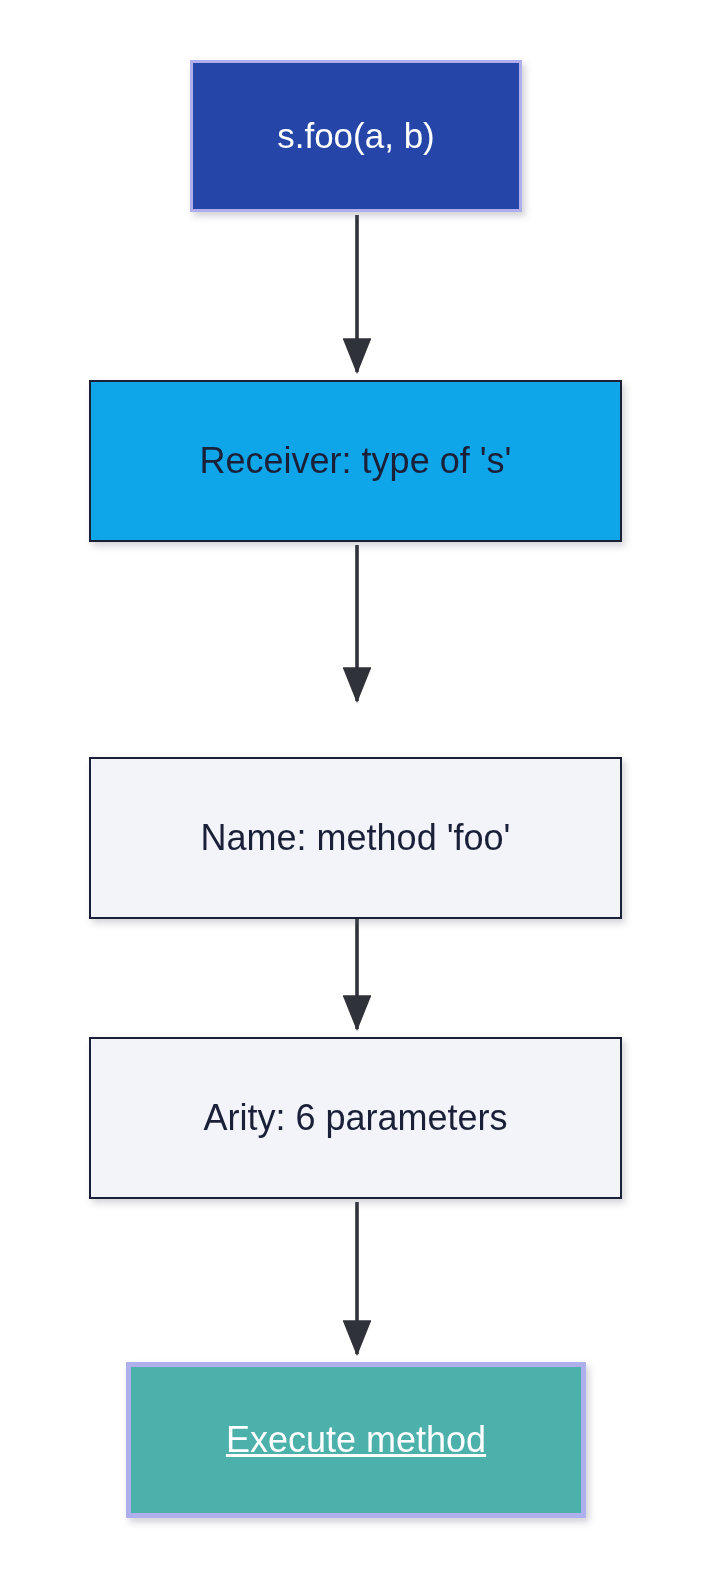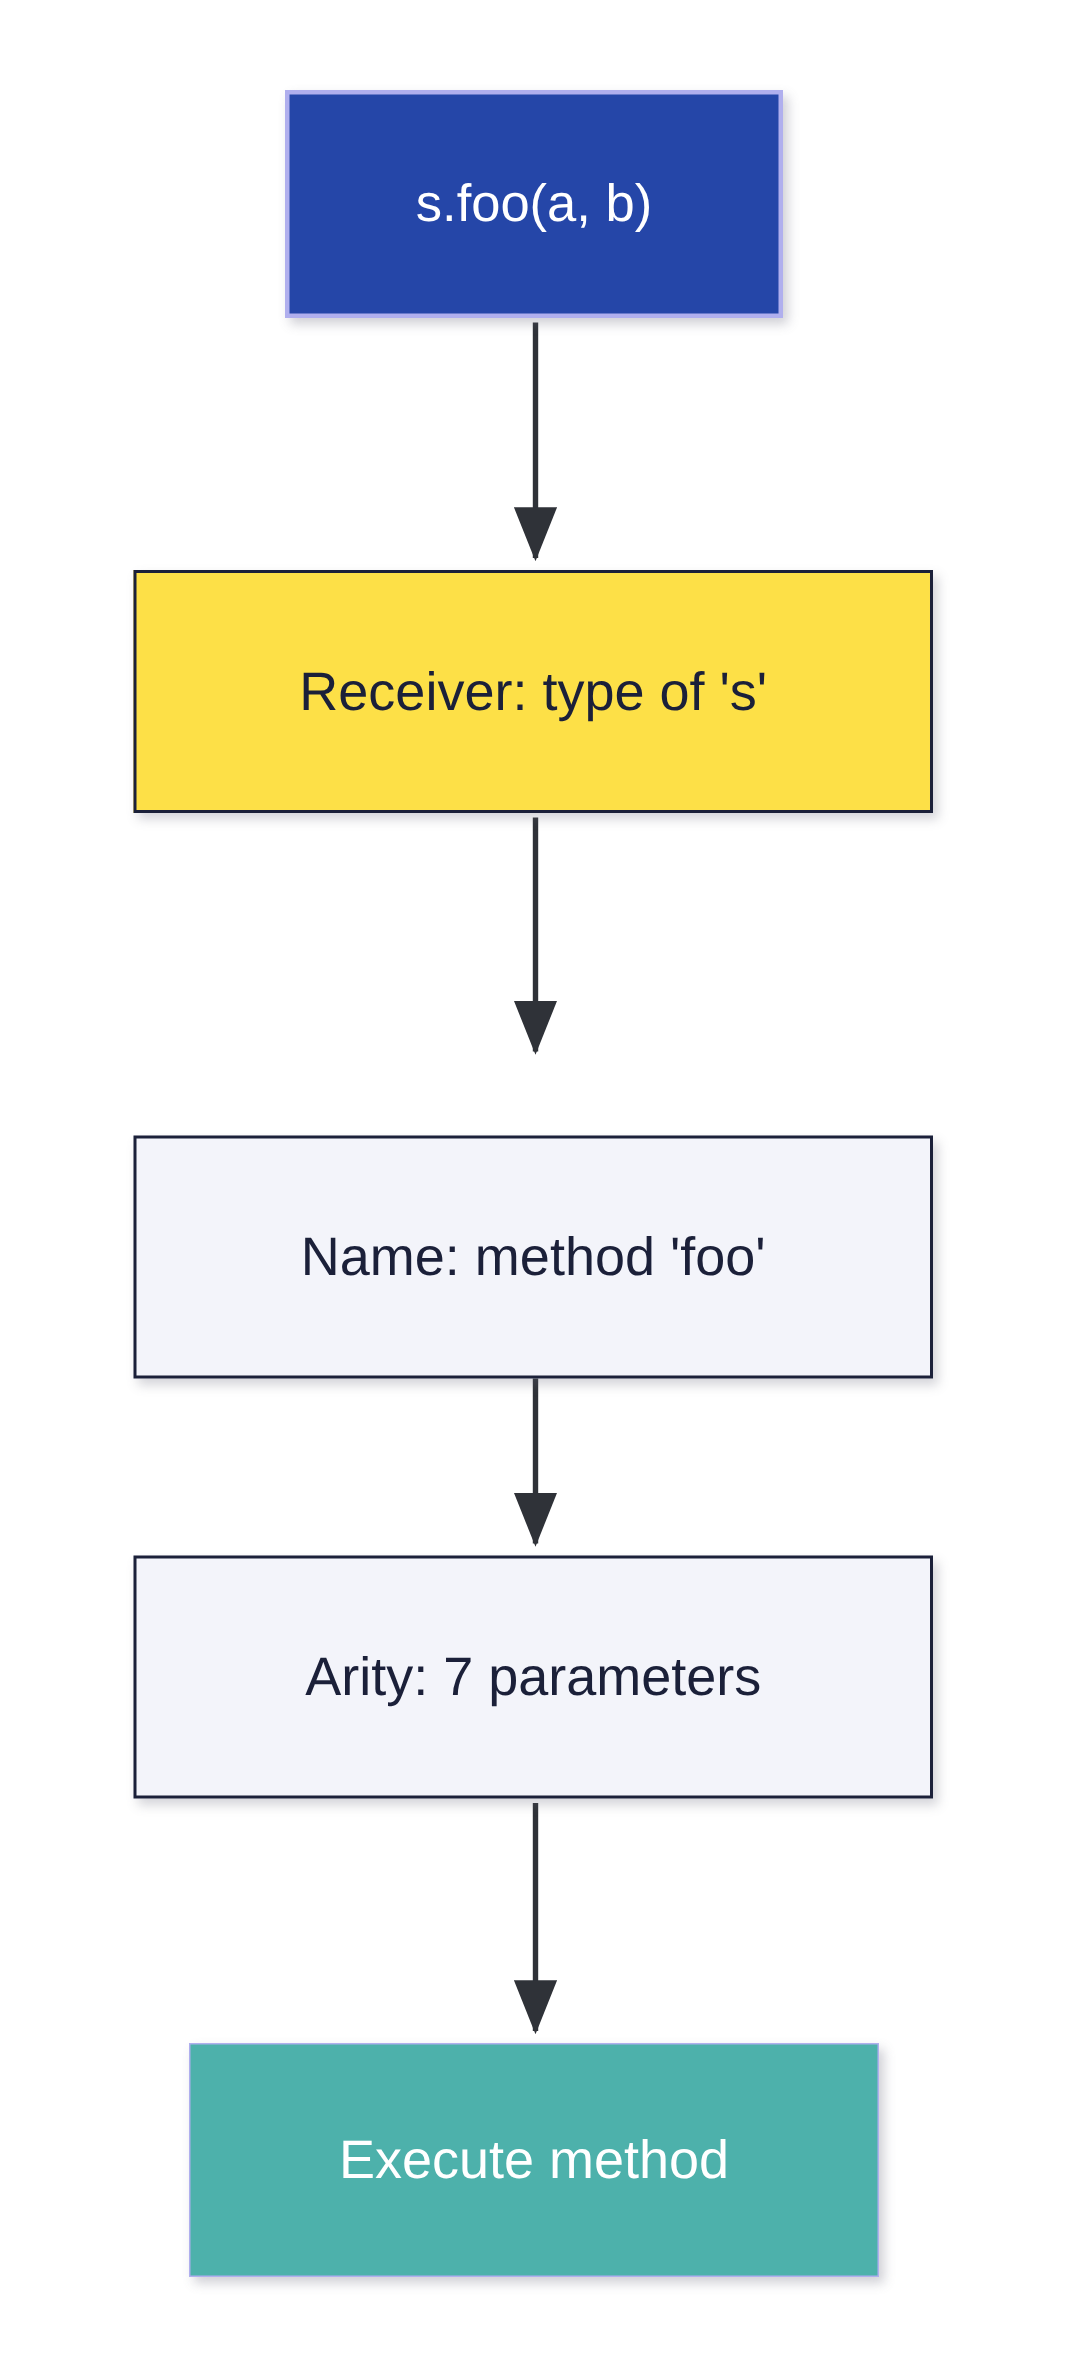--- a/index.html
+++ b/index.html
@@ -73,24 +73,25 @@
   .node--process.pos-2 { top: 709px; margin-top: 48px; }
   .node--process.pos-3 { top: 1037px; }
 
   
   .node--end {
     left: 126px;
     top: 1362px;
     width: 460px;
     height: 156px;
     background: #4db1ab;
-    border: 1px solid #0f766e;
+    border: 5px solid #0f766e;
     color: #ffffff;
     font-size: 36px;
     box-shadow: 3px 4px 7px rgba(100, 100, 120, 0.30);
+    text-decoration: underline;
   }
 
   .node-label {
     display: block;
     pointer-events: none;
   }
 </style>
 </head>
 <body style="background: rgb(255, 255, 255);">
 
@@ -114,29 +115,29 @@
     </g>
     <g>
       <line x1="357" y1="1202" x2="357" y2="1354" stroke="#2f3238" stroke-width="3.6" marker-end="url(#arrowhead)"></line>
     </g>
   </svg>
 
   <div class="node node--start" style="background: rgb(37, 70, 168); border-color: rgb(176, 175, 238); color: rgb(255, 255, 255);">
     <span class="node-label">s.foo(a, b)</span>
   </div>
 
-  <div class="node node--process pos-1" style="background: #fde047; border-color: rgb(27, 32, 57); color: rgb(27, 32, 57);">
+  <div class="node node--process pos-1" style="background: #0ea5e9; border-color: rgb(27, 32, 57); color: rgb(27, 32, 57);">
     <span class="node-label">Receiver: type of 's'</span>
   </div>
 
   <div class="node node--process pos-2" style="background: rgb(243, 244, 250); border-color: rgb(27, 32, 57); color: rgb(27, 32, 57);">
     <span class="node-label">Name: method 'foo'</span>
   </div>
 
   <div class="node node--process pos-3" style="background: rgb(243, 244, 250); border-color: rgb(27, 32, 57); color: rgb(27, 32, 57);">
-    <span class="node-label">Arity: 7 parameters</span>
+    <span class="node-label">Arity: 6 parameters</span>
   </div>
 
   <div class="node node--end" style="background: rgb(77, 177, 171); border-color: rgb(176, 175, 238); color: rgb(255, 255, 255);">
     <span class="node-label">Execute method</span>
   </div>
 
 </div>
 
 </body></html>

